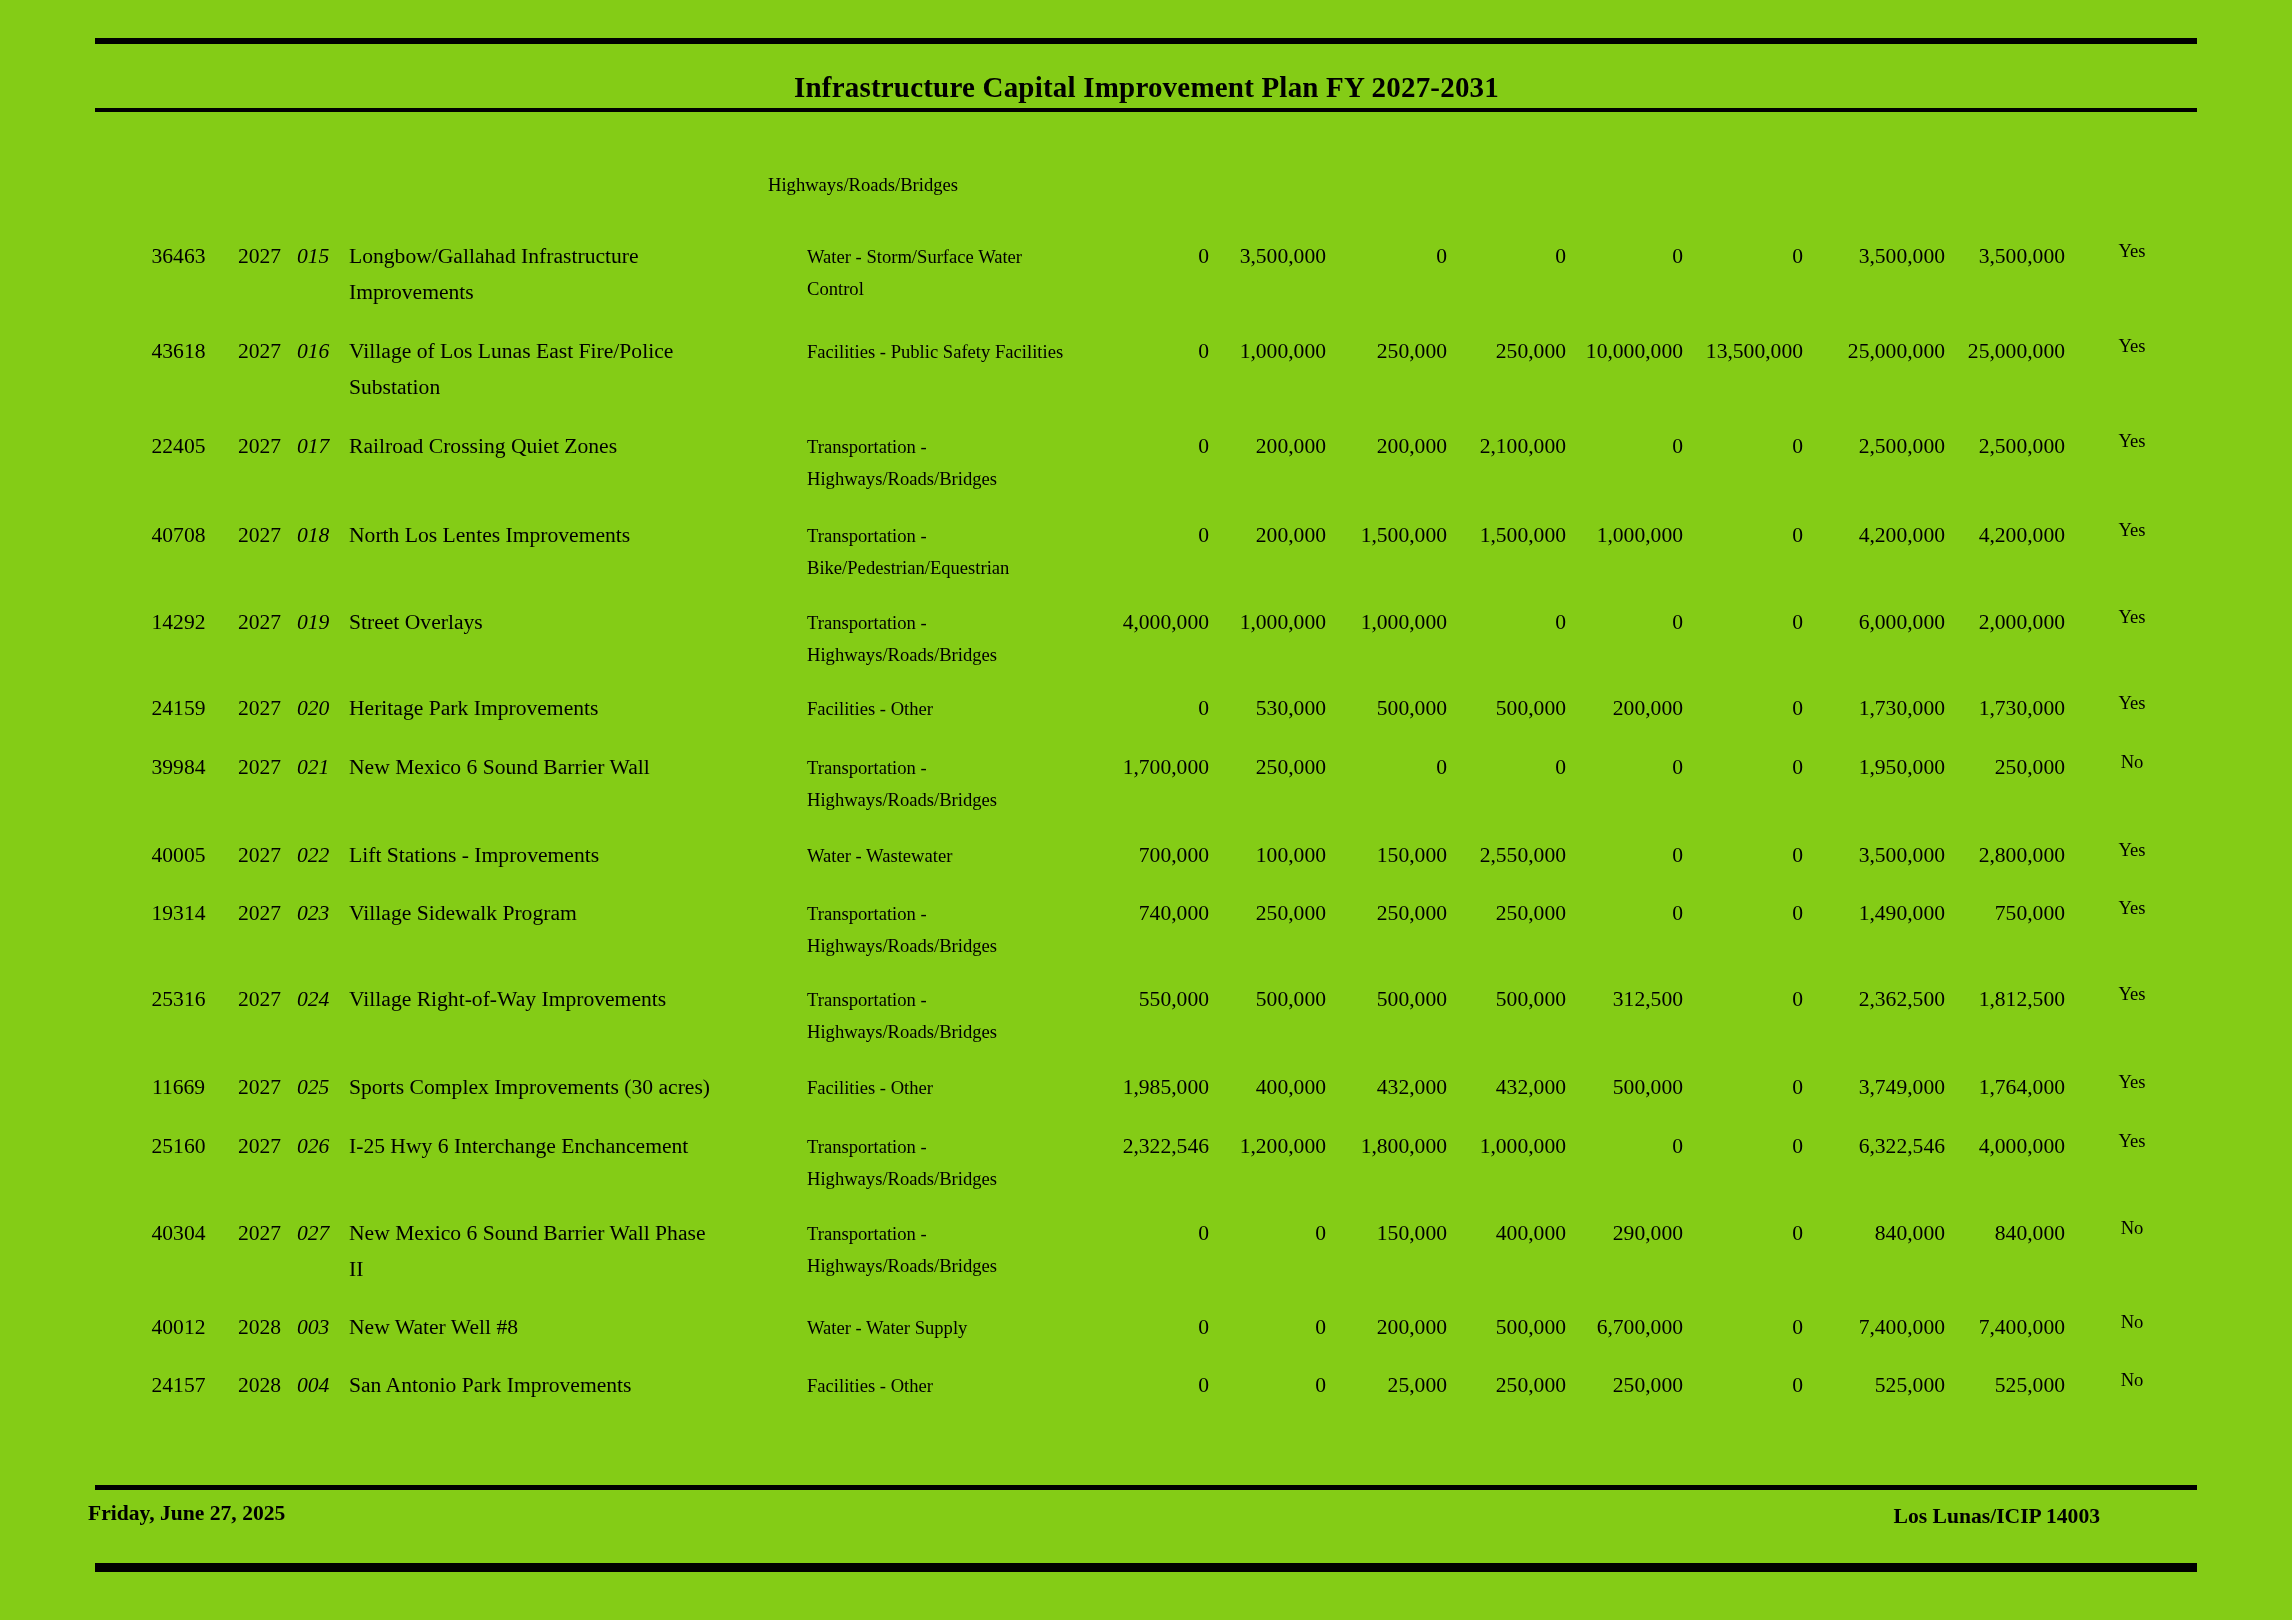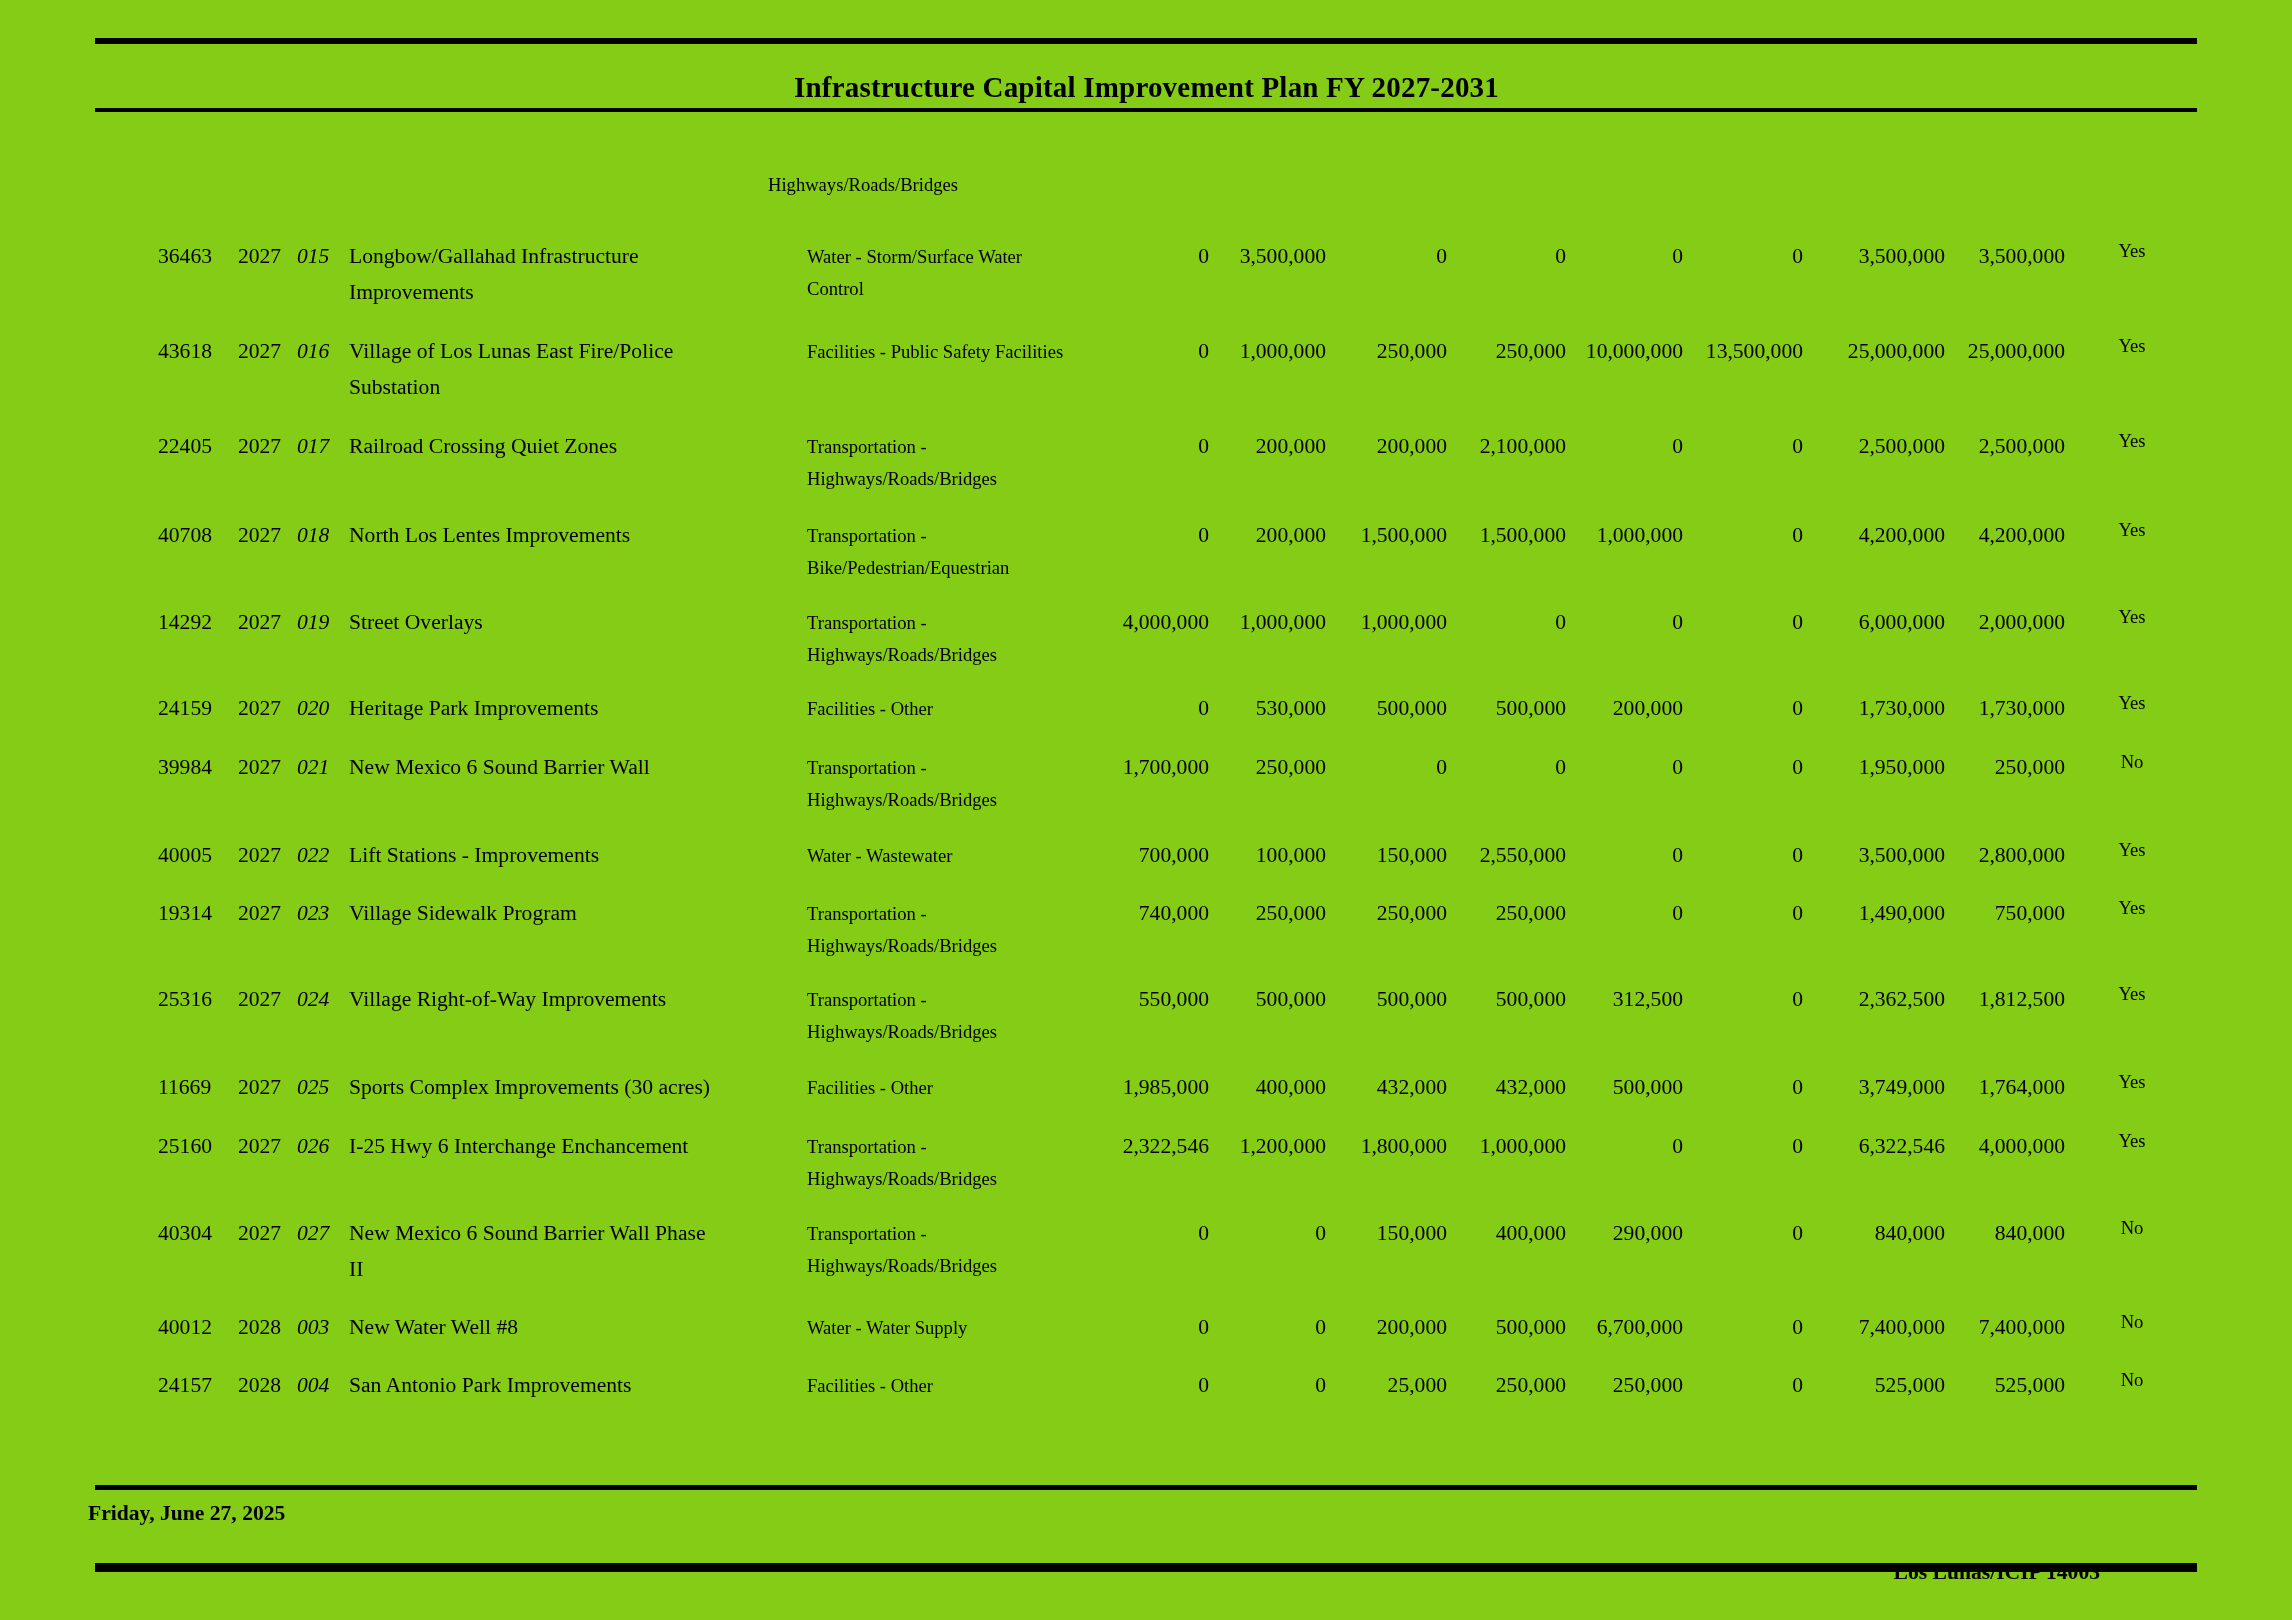--- a/index.html
+++ b/index.html
@@ -27,42 +27,42 @@
 
   .cont-category {
     position:absolute; top:173px; left:768px;
     font-size:18.6px; line-height:23.5px;
   }
 
   #rows { position:absolute; top:0; left:0; width:2293px; height:1620px; }
 
   .row { position:absolute; left:0; top:0; width:2293px; height:0; }
   .cell { position:absolute; font-size:21.6px; line-height:36px; white-space:pre-line; }
-  .c-id    { left:158px;  width:63px;  text-align:left; }
+  .c-id    { left:147px;  width:63px;  text-align:center; }
   .c-year  { left:232px;  width:55px;text-align:center;  }
   .c-seq   { left:297px;  width:43px;font-style:italic;  }
   .c-title { left:349px;  width:443px; }
   .c-cat   { left:768px;  width:323px; font-size:18.6px; line-height:32px; top:2.9px;margin-left:39px; }
   .v { text-align:right; }
   .v1 { left:1072px; width:137px; }
   .v2 { left:1189px; width:137px; }
   .v3 { left:1310px; width:137px; }
   .v4 { left:1429px; width:137px; }
   .v5 { left:1546px; width:137px; }
   .v6 { left:1666px; width:137px; }
   .v7 { left:1798px; width:147px; }
   .v8 { left:1918px; width:147px; }
   .c-flag { left:2088px; width:88px; text-align:center; font-size:18.6px; top:-4.9px; }
 
   .footer-left {
     position:absolute; top:1501px; left:88px;
     font-size:21.6px; font-weight:bold; line-height:25.5px;
   }
   .footer-right {
-    position:absolute; top:1560px; right:193px;
+    position:absolute; top:1504px; right:193px;
     font-size:21.6px; font-weight:bold; line-height:25.5px;
   }
 </style>
 </head>
 <body>
 
 <div class="page">
   <div class="rule rule-top"></div>
   <div class="report-title">Infrastructure Capital Improvement Plan FY 2027-2031</div>
   <div class="rule rule-title"></div>

